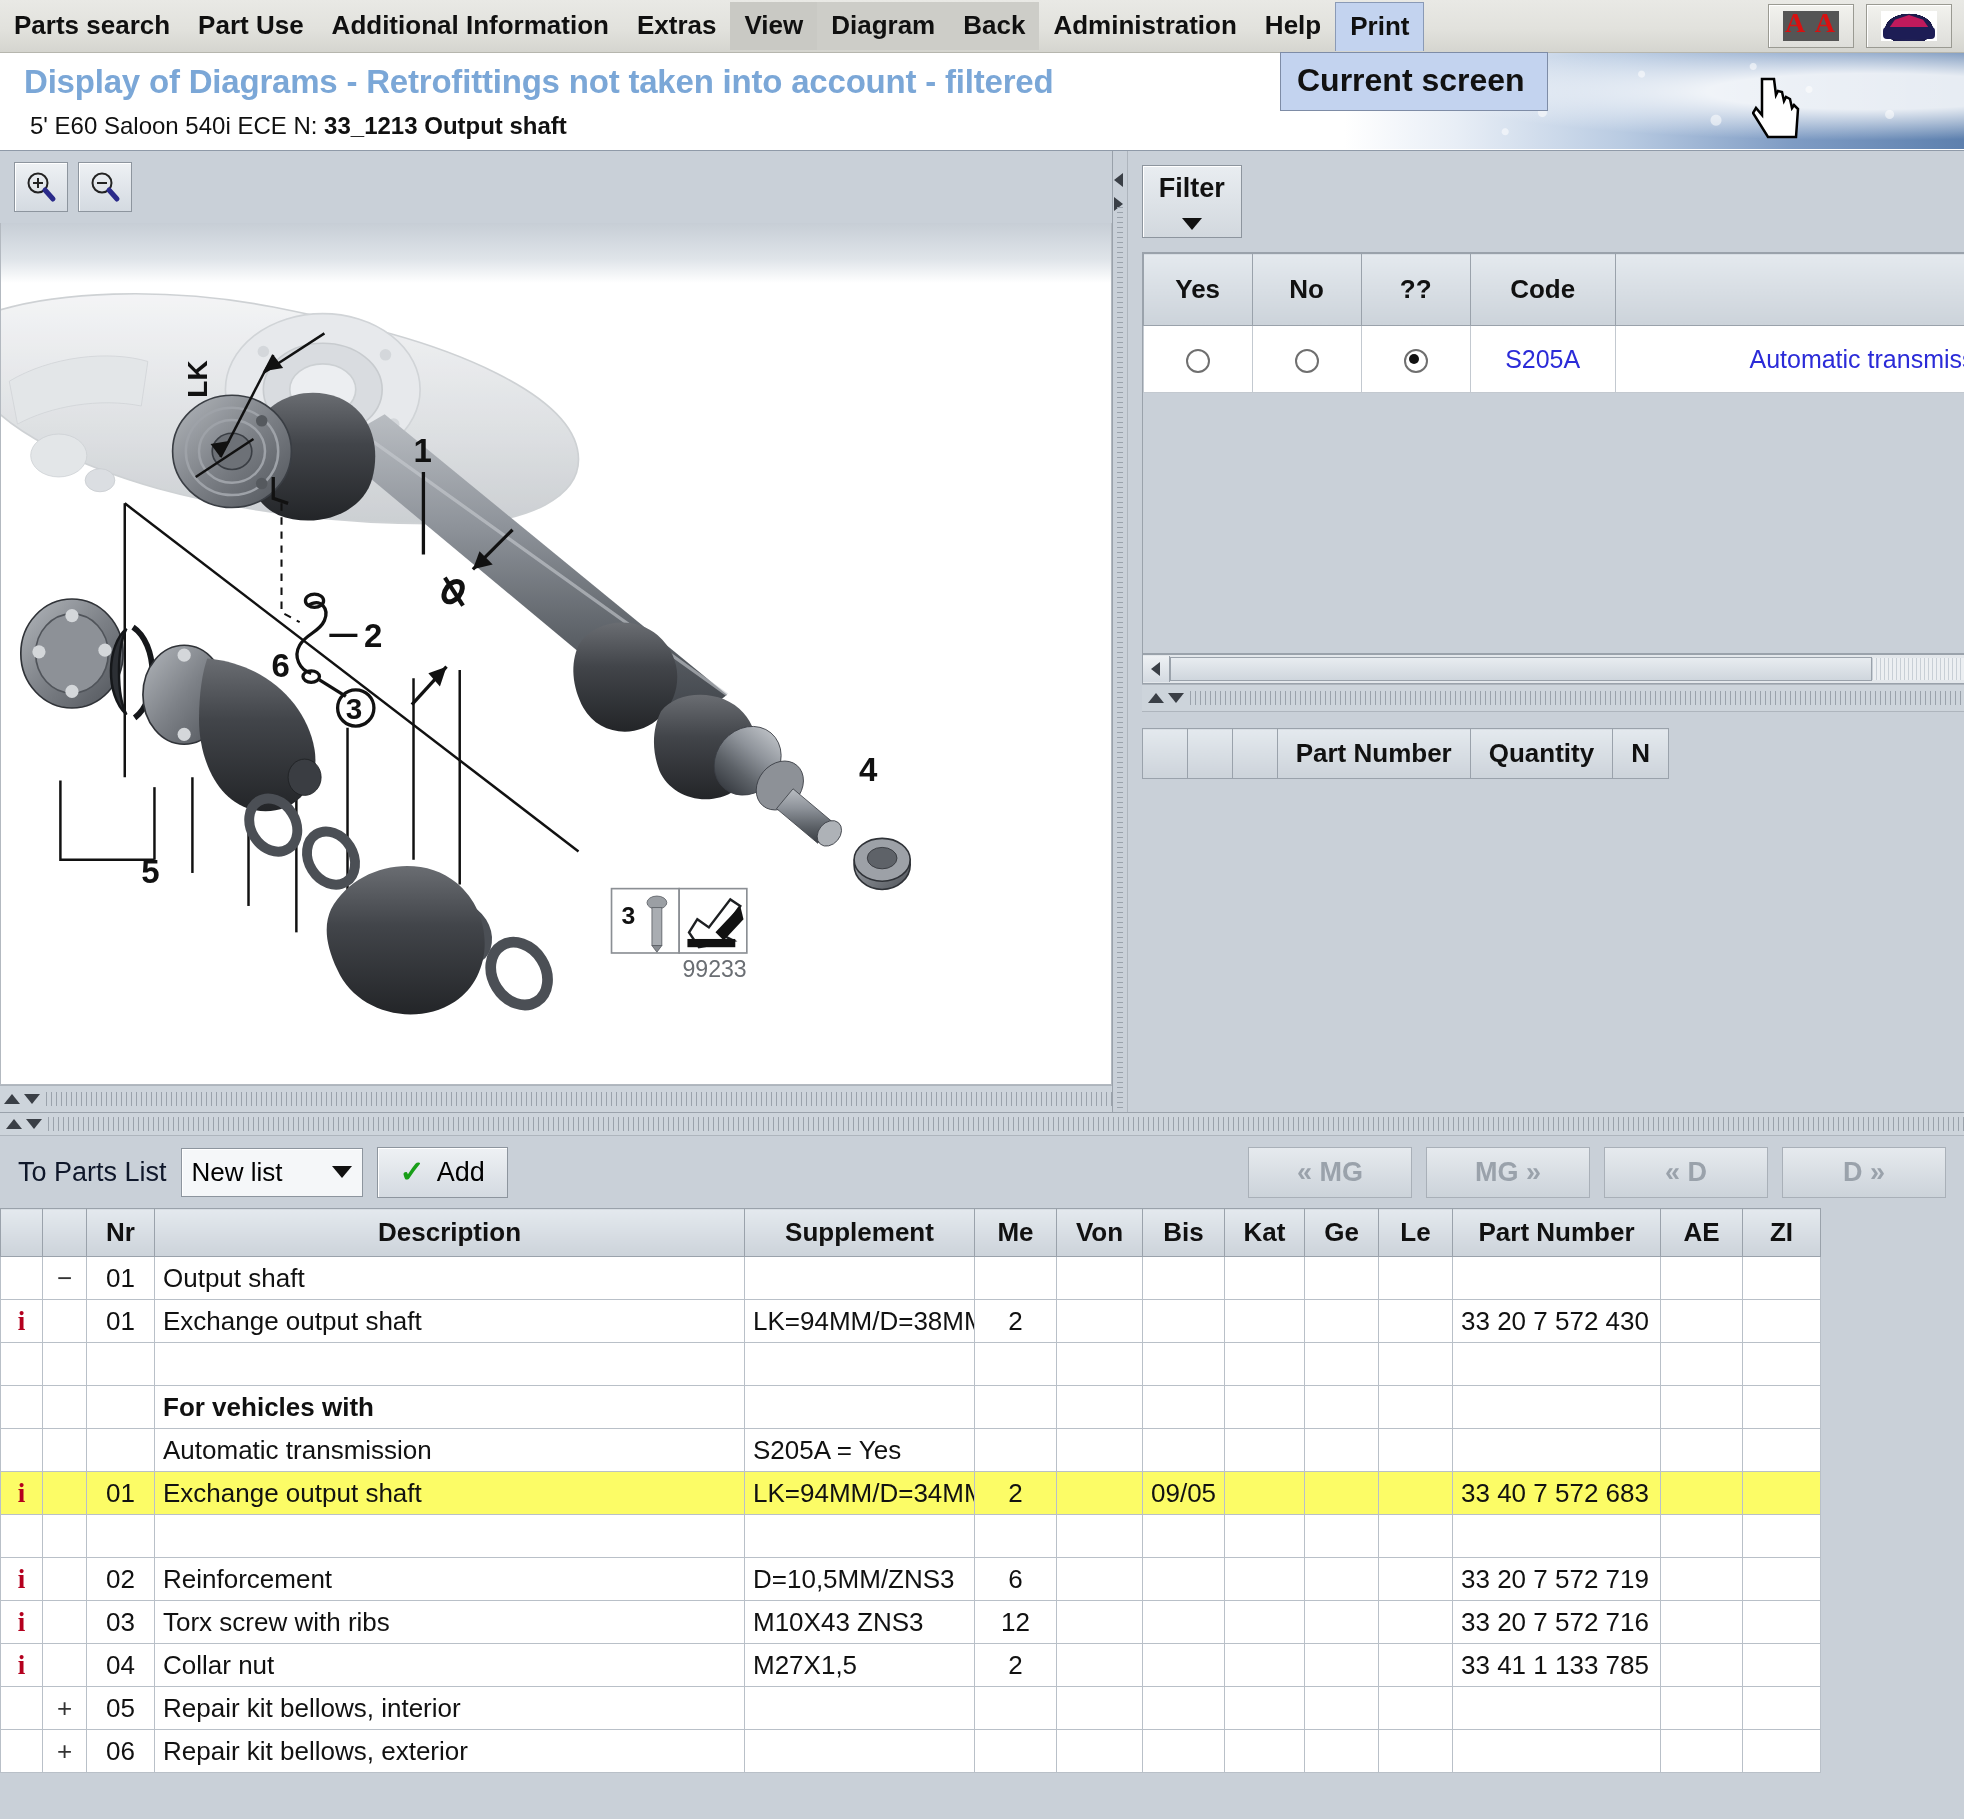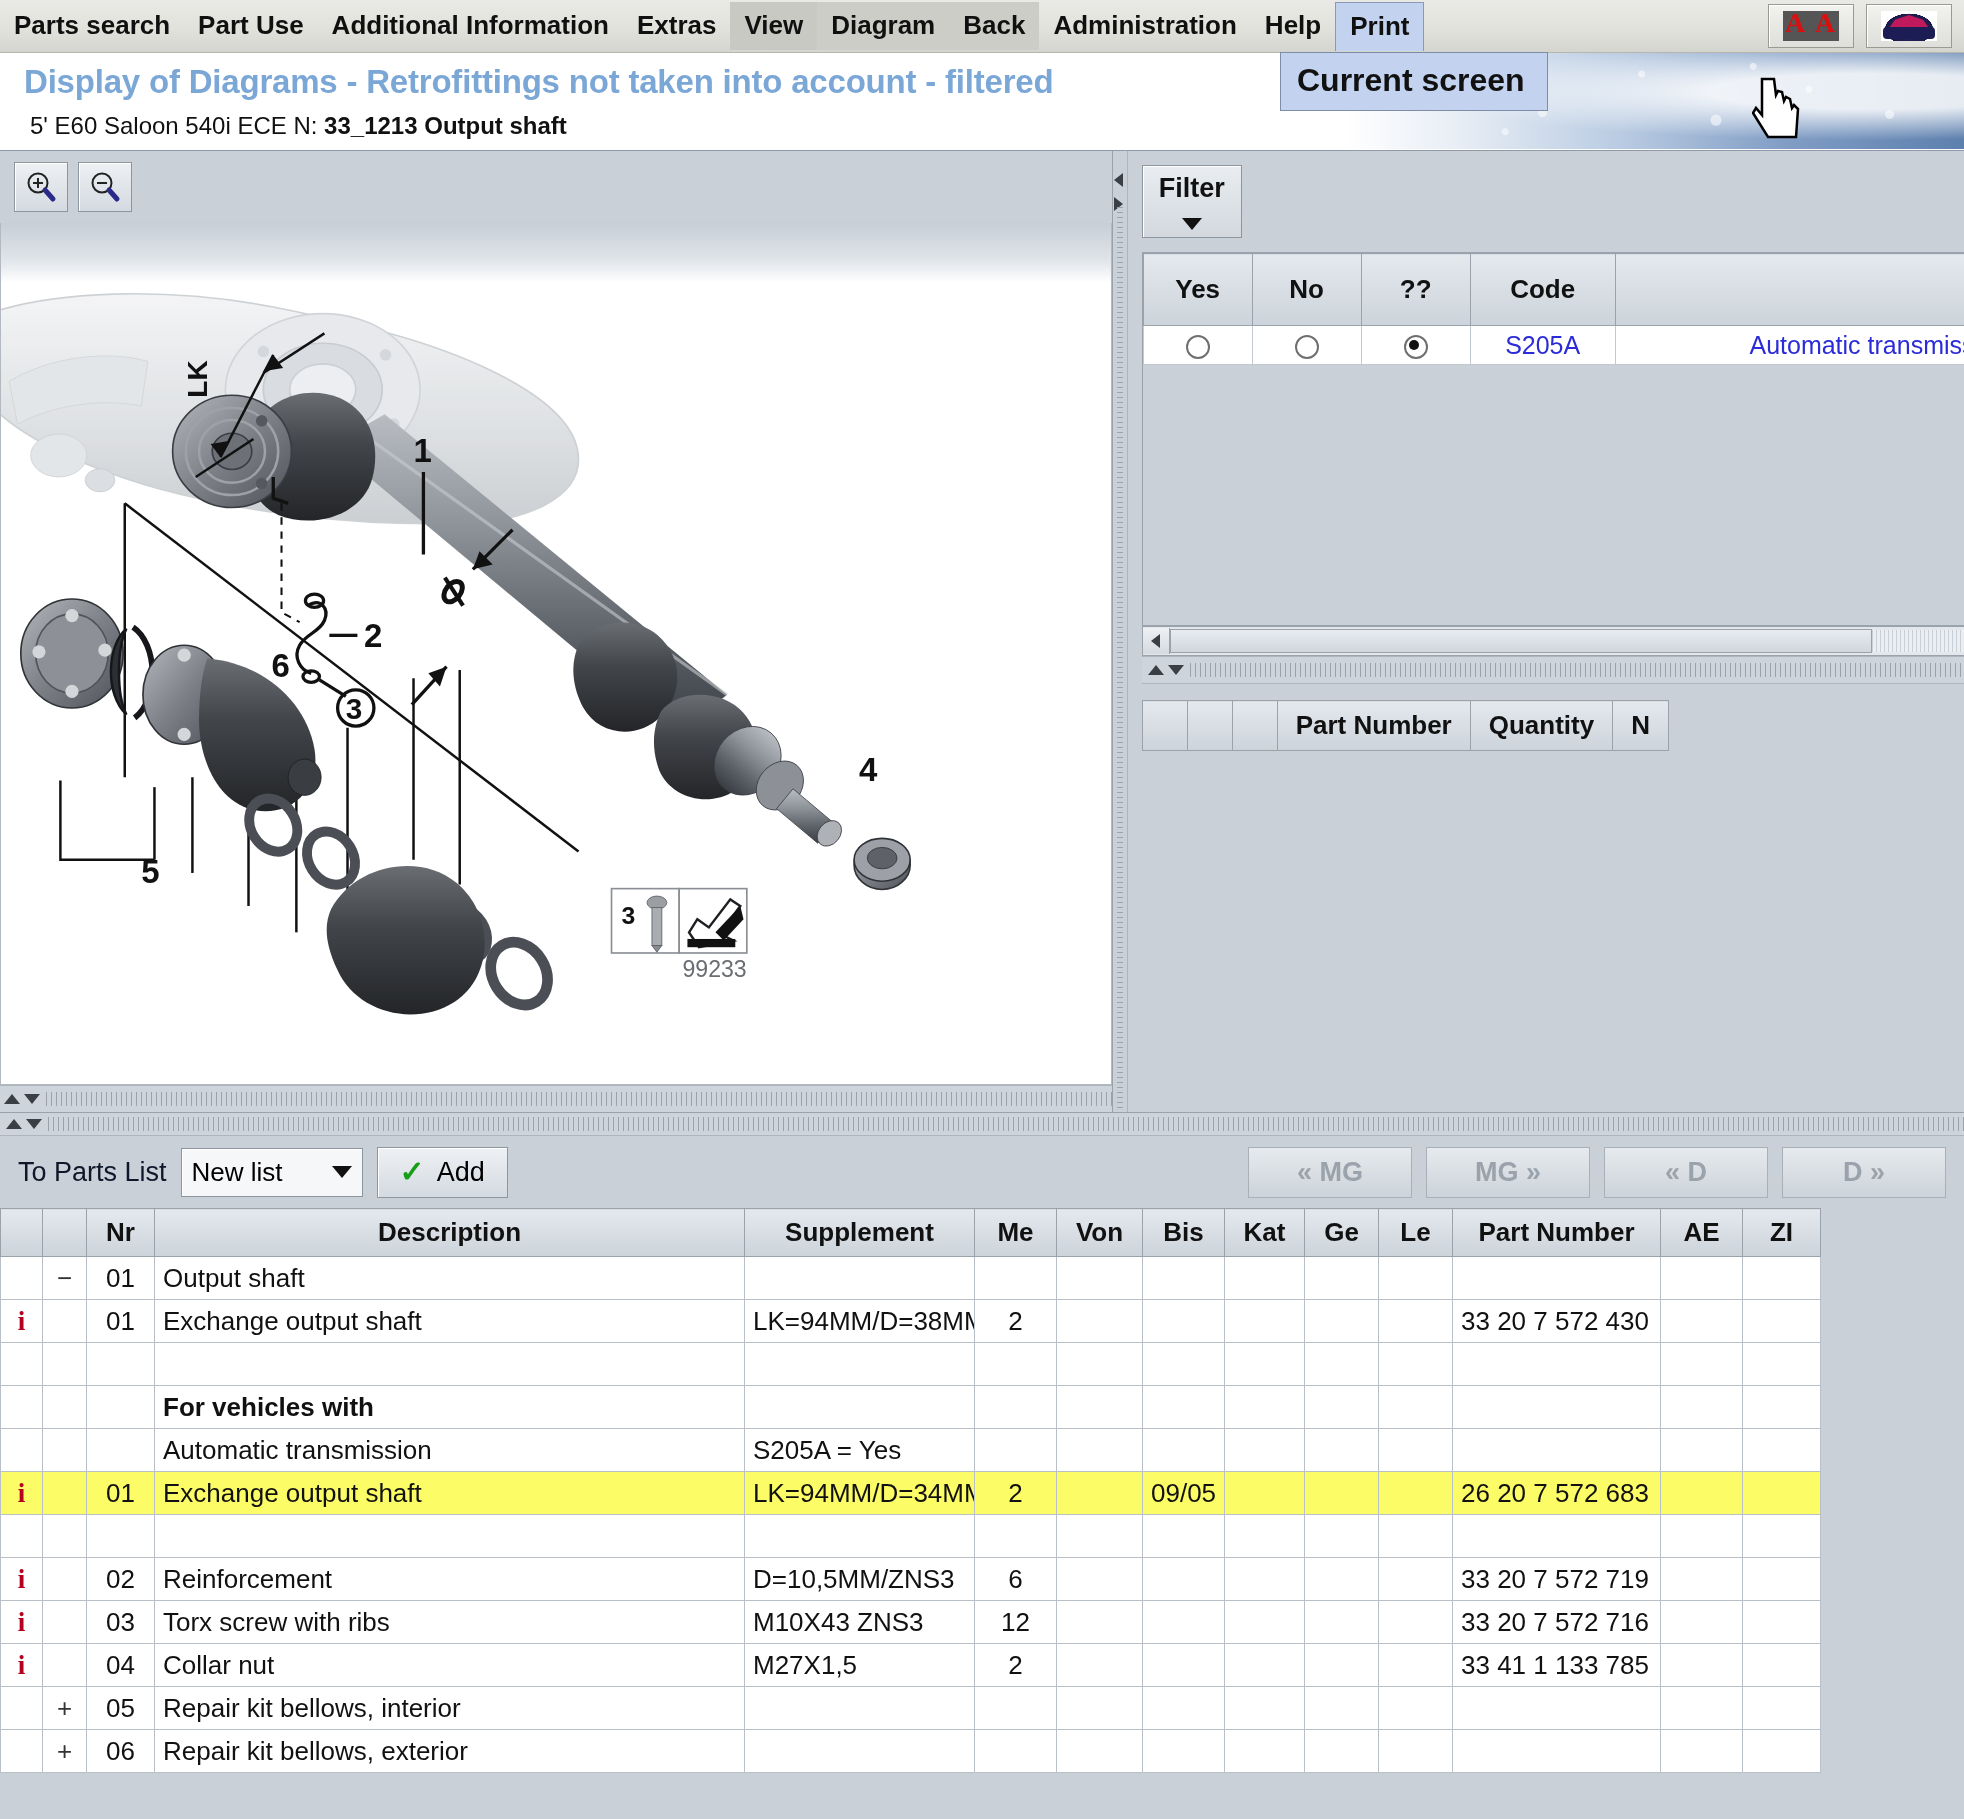--- a/index.html
+++ b/index.html
@@ -305,21 +305,21 @@
     font-size: 26px;
     font-weight: bold;
     color: #111;
     padding: 20px 6px;
     text-align: center;
     white-space: nowrap;
   }
   table.codes th.desc-h { text-align: right; padding-right: 10px; }
   table.codes td {
     border: 1px solid #c3c9d0;
-    padding: 3px 6px;
+    padding: 17px 6px;
     text-align: center;
     background: #fff;
     height: 32px;
     margin-top: 29px;
   }
   td.code-cell { color: #2b2bd8; font-weight: normal; white-space:nowrap; }
   td.desc-cell { color: #2b2bd8; text-align: left; white-space: nowrap; padding-left: 10px;}
   .radio {
     width: 20px; height: 20px; border-radius: 50%;
     border: 2px solid #6f6f6f; background: #fff;
@@ -951,21 +951,21 @@
             <td class="c"></td>
             <td class="c">01</td>
             <td>Exchange output shaft</td>
             <td>LK=94MM/D=34MM</td>
             <td class="c">2</td>
             <td class="c"></td>
             <td class="c">09/05</td>
             <td class="c"></td>
             <td class="c"></td>
             <td class="c"></td>
-            <td>26 20 7 572 683</td>
+            <td>33 40 7 572 683</td>
             <td class="c"></td>
             <td class="c"></td>
           </tr>
           <tr>
             <td class="c"></td>
             <td class="c"></td>
             <td class="c"></td>
             <td></td>
             <td></td>
             <td class="c"></td>

